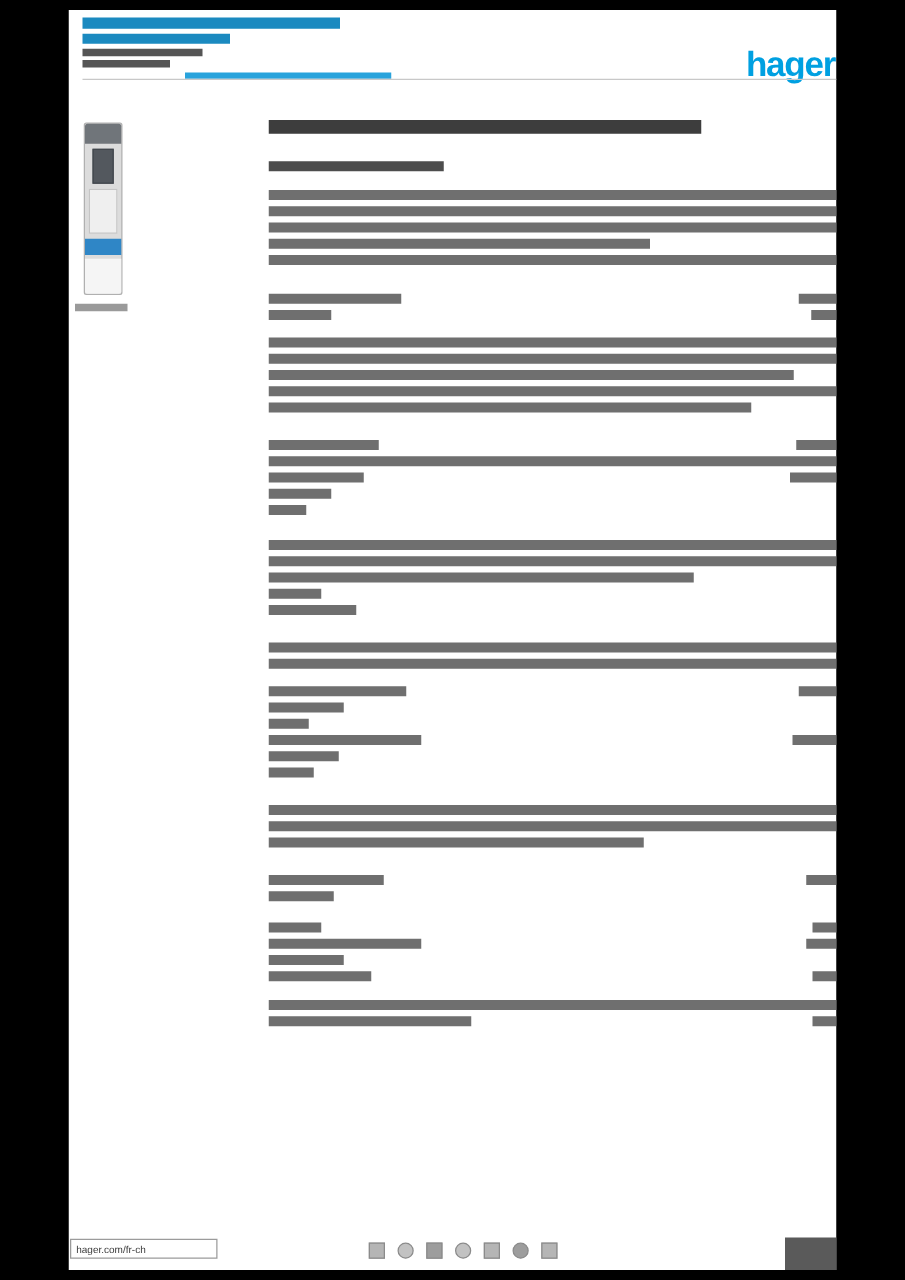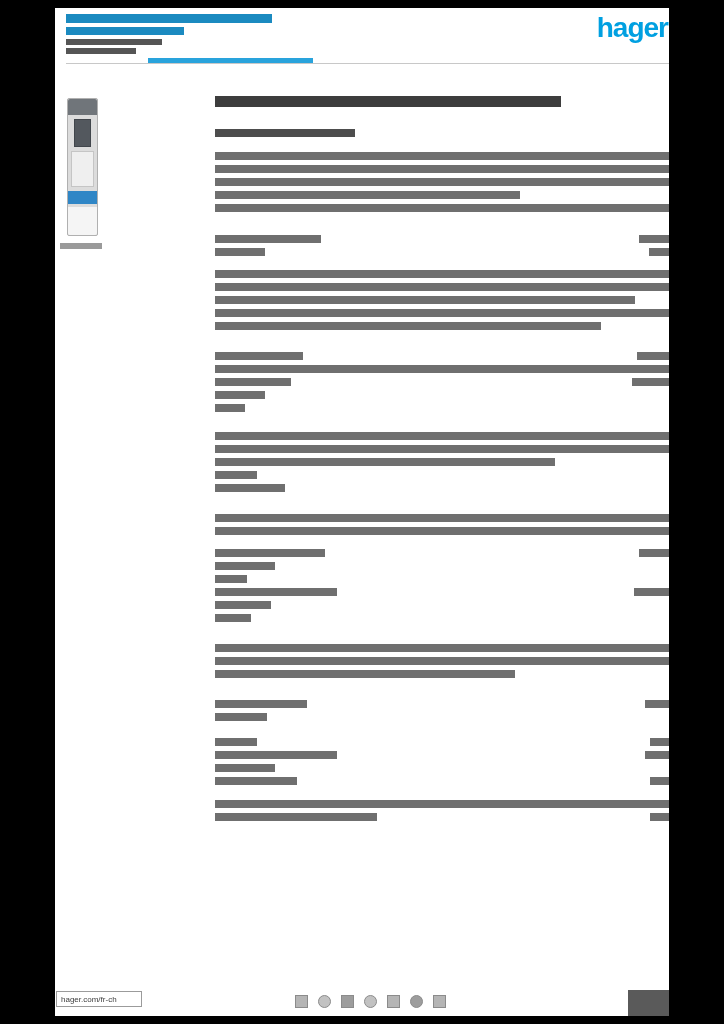--- a/index.html
+++ b/index.html
@@ -11,36 +11,36 @@
     overflow:hidden;
   }
   .canvas{position:absolute;inset:0;}
   .paper{
     position:absolute;left:55px;top:8px;width:614px;height:1008px;
     background:#fff;
   }
   .bars-layer{position:absolute;inset:0;pointer-events:none;}
   .bar{position:absolute;background:#6f6f6f;}
   .brand{
-    position:absolute;left:578px;top:12px;width:90px;
+    position:absolute;left:578px;top:36px;width:90px;
     text-align:right;
     font-weight:bold;font-size:28px;letter-spacing:-1px;
     color:#00a0e1;
   }
   
   .product-photo{position:absolute;left:62px;top:96px;width:40px;height:142px;background:#fff;}
   .dev{position:absolute;left:5px;top:2px;width:29px;height:136px;background:#dcdcdc;border:1px solid #b0b0b0;border-radius:2px;}
   .dev-cap{position:absolute;top:0;left:0;right:0;height:16px;background:#70757a;border-radius:2px 2px 0 0;}
   .dev-window{position:absolute;top:20px;left:6px;width:15px;height:26px;background:#53585e;border:1px solid #41464c;}
   .dev-mid{position:absolute;top:52px;left:3px;right:3px;height:34px;background:#efefef;border:1px solid #c5c5c5;}
   .dev-blue{position:absolute;top:92px;left:0;right:0;height:13px;background:#2f86c6;}
   .dev-base{position:absolute;bottom:0;left:0;right:0;height:28px;background:#f5f5f5;border-radius:0 0 2px 2px;}
   
   .footer-site{
-    position:absolute;left:56px;top:991px;width:86px;height:16px;
+    position:absolute;left:56px;top:991px;width:118px;height:16px;
     background:#fff;border:1px solid #9b9b9b;
     font-size:8px;line-height:16px;padding-left:4px;color:#3c3c3c;
     box-sizing:border-box;
   }
   .cert-icons{position:absolute;left:295px;top:992px;height:14px;}
   .cert-icon{
     display:inline-block;width:11px;height:11px;
     border:1px solid #8b8b8b;background:#b5b5b5;
     margin-right:10px;vertical-align:middle;
   }

